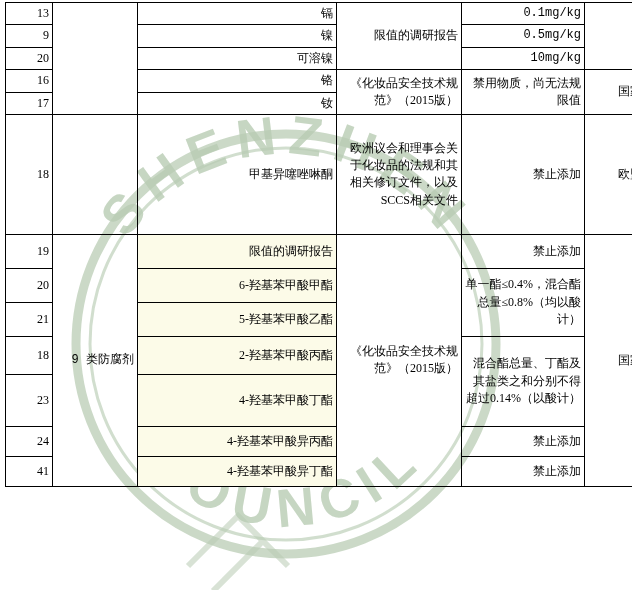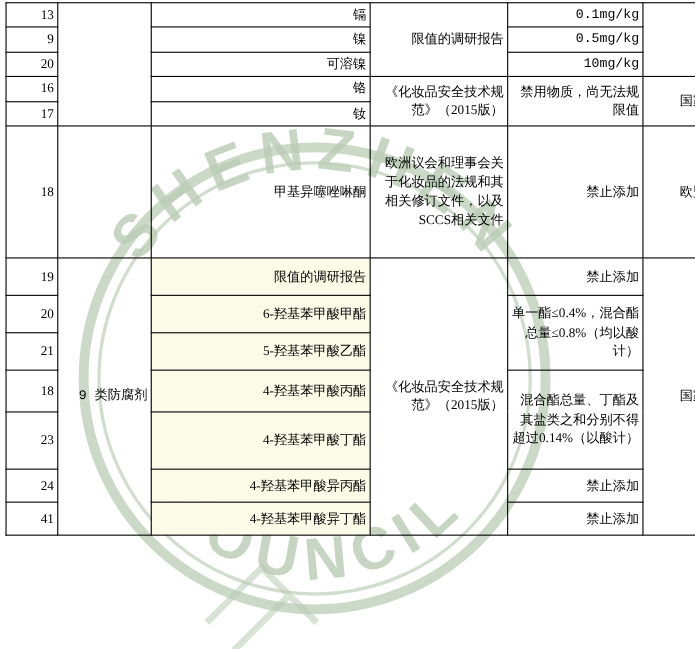--- a/index.html
+++ b/index.html
@@ -150,21 +150,21 @@
         <td class="limit limit-just" rowspan="2">单一酯≤0.4%，混合酯总量≤0.8%（均以酸计）</td>
       </tr>
 
       <tr style="height:34px;">
         <td class="num tinted">21</td>
         <td class="name tinted">5-羟基苯甲酸乙酯</td>
       </tr>
 
       <tr style="height:38px;">
         <td class="num tinted">18</td>
-        <td class="name tinted">4-羟基苯甲酸丙酯</td>
+        <td class="name tinted">2-羟基苯甲酸丙酯</td>
         <td class="limit limit-just" rowspan="2">混合酯总量、丁酯及其盐类之和分别不得超过0.14%（以酸计）</td>
       </tr>
 
       <tr style="height:52px;">
         <td class="num tinted">23</td>
         <td class="name tinted">4-羟基苯甲酸丁酯</td>
       </tr>
 
       <tr style="height:30px;">
         <td class="num tinted">24</td>

